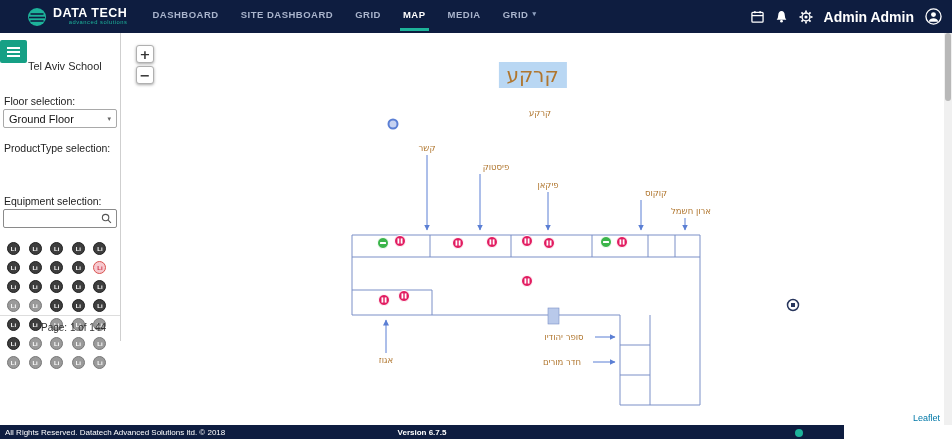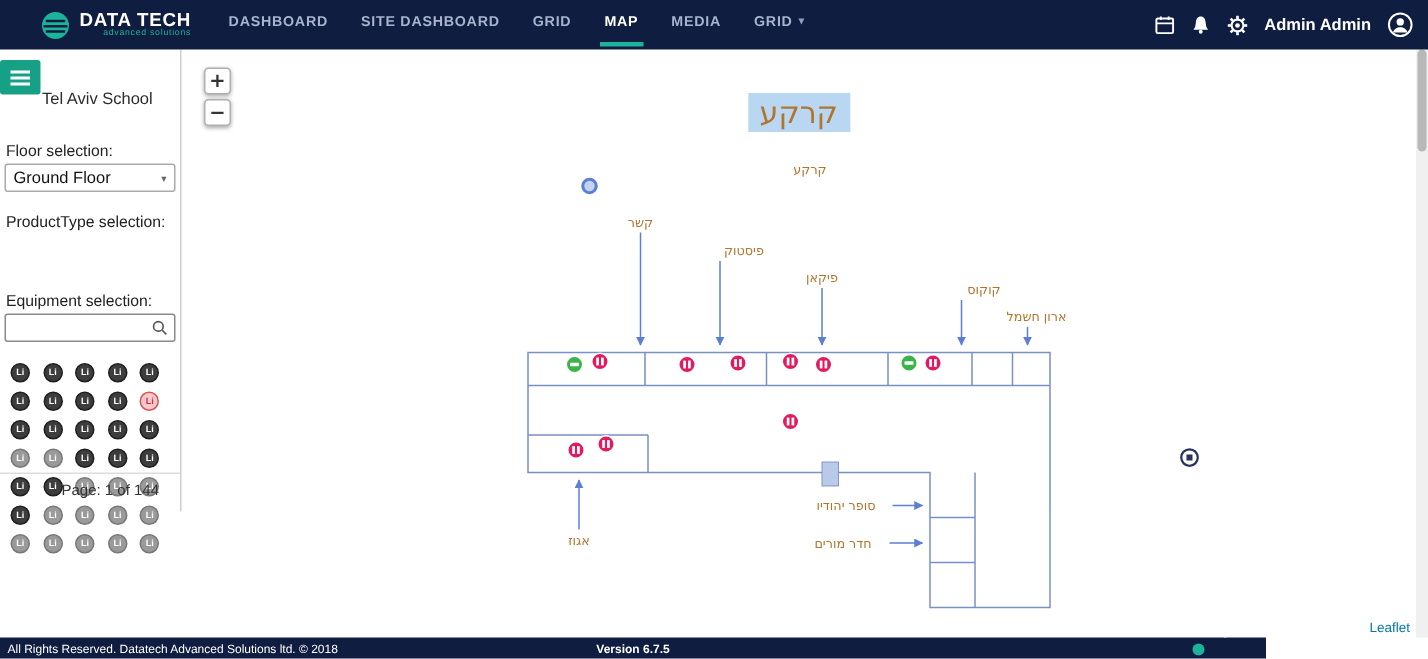--- a/index.html
+++ b/index.html
@@ -17,21 +17,21 @@
   .logo-title{color:#fff;font-size:12.5px;font-weight:bold;letter-spacing:.5px;line-height:1;}
   .logo-sub{color:var(--accent);font-size:5.8px;letter-spacing:.5px;text-align:right;line-height:1;margin-top:1px;}
   .main-nav{display:flex;height:38px;}
   .nav-item{color:#a9b4cc;font-size:9.5px;font-weight:bold;letter-spacing:.5px;
     padding:0 11px;height:33px;display:flex;align-items:center;gap:4px;position:relative;cursor:pointer;}
   .nav-item.active{color:#fff;}
   .nav-item.active::after{content:"";position:absolute;left:8px;right:8px;bottom:0;height:3px;background:var(--accent);}
   .chev{font-size:7px;color:#8fa0bf;}
   .header-right{margin-left:auto;display:flex;align-items:center;gap:11px;padding-right:10px;}
   .hbtn{background:none;border:none;padding:0;display:flex;align-items:center;cursor:pointer;}
-  .username{color:#fff;font-size:11px;font-weight:bold;cursor:pointer;}
+  .username{color:#fff;font-size:14px;font-weight:bold;cursor:pointer;}
 
   
   .sidebar{position:absolute;top:33px;left:0;width:121px;height:308px;background:#fff;
     border-right:1px solid #cfcfcf;z-index:10;}
   .menu-btn{position:absolute;top:7px;left:0;width:27px;height:23px;background:#16a085;border:none;
     border-radius:2px;cursor:pointer;display:flex;align-items:center;justify-content:center;}
   .bars i{display:block;width:13px;height:2px;background:#fff;margin:2px 0;}
   .site-name{position:absolute;top:27px;left:28px;font-size:11px;color:#2b2b2b;white-space:nowrap;}
   .fld-label{position:absolute;left:4px;font-size:10.5px;color:#222;}
   .l1{top:62px;} .l2{top:109px;} .l3{top:162px;}

